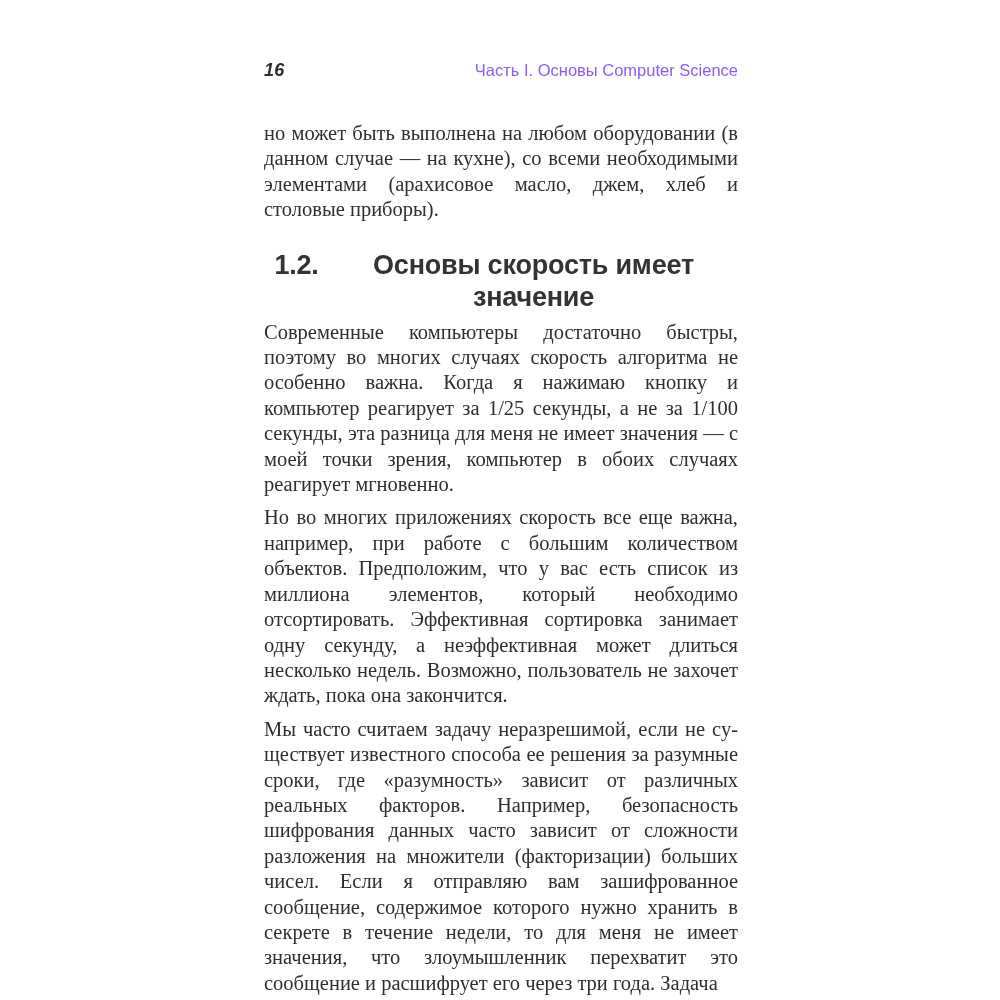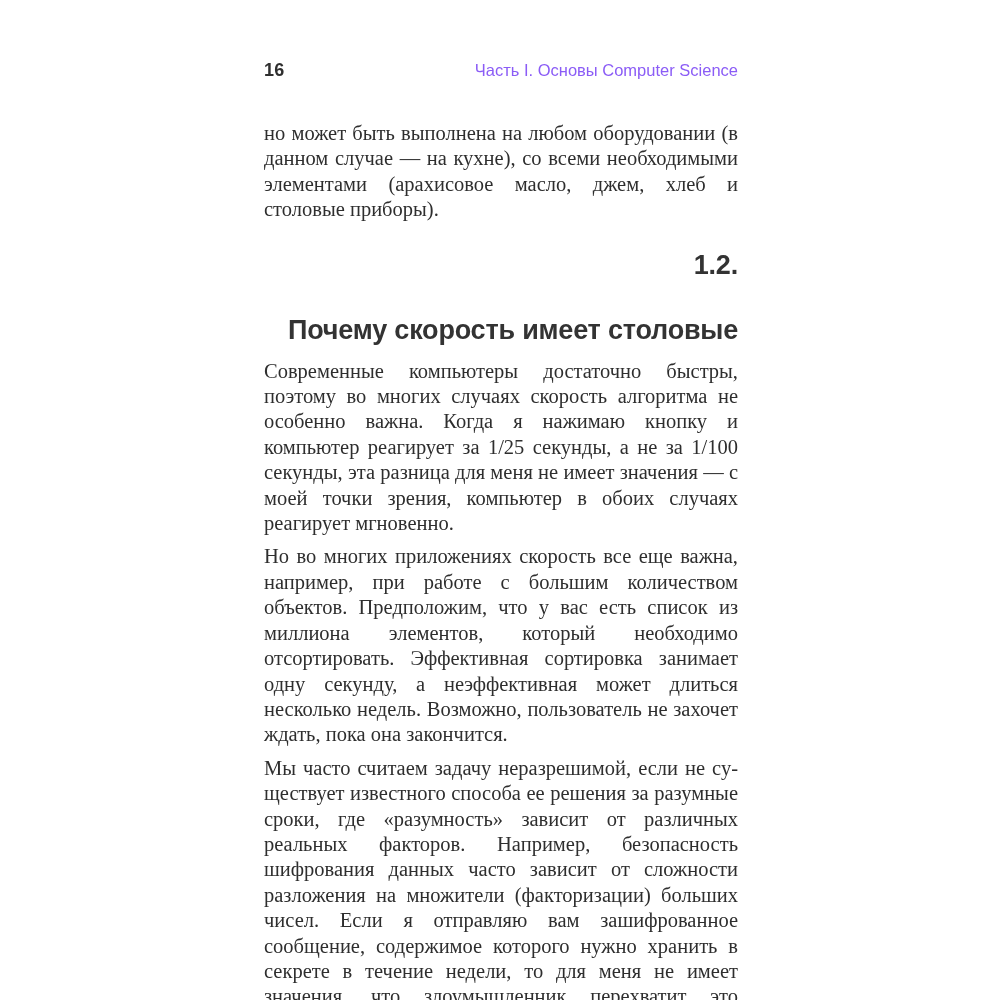--- a/index.html
+++ b/index.html
@@ -22,20 +22,21 @@
     display: flex;
     justify-content: space-between;
     align-items: baseline;
     font-family: "Liberation Sans", sans-serif;
     color: #2f2f2f;
   }
   .page-num {
     font-size: 18px;
     font-weight: 700;
     letter-spacing: 0.3px;
+    font-style: italic;
   }
   .run-title {
     font-size: 16.5px;
     font-weight: 400;
     color: #8b5cf6;
   }
   .text-block {
     position: absolute;
     left: 264px;
     top: 121px;
@@ -48,29 +49,28 @@
     hyphens: manual;
   }
   .para {
     margin: 0 0 8px 0;
   }
   .para.last {
     margin-bottom: 0;
   }
   .section-heading {
     display: flex;
-    margin: 26px 0 13px 0;
+    margin: 26px 0 7px 0;
     font-family: "Liberation Sans", "DejaVu Sans", sans-serif;
     font-weight: 700;
     font-size: 27px;
     line-height: 32px;
     color: #333333;
-    text-align: right;
+    text-align: center;
     letter-spacing: -0.2px;
-    flex-direction: column;
   }
   .sec-num {
     flex: 0 0 65px;
   }
   .sec-title {
     flex: 1 1 auto;
   }
 </style>
 </head>
 <body>
@@ -81,21 +81,21 @@
     <span class="page-num">16</span>
     <span class="run-title">Часть I. Основы Computer Science</span>
   </header>
 
   <main class="text-block">
 
     <p class="para">но может быть выполнена на любом оборудовании (в данном случае — на кухне), со всеми необходимыми элементами (арахисовое масло, джем, хлеб и столовые приборы).</p>
 
     <h2 class="section-heading">
       <span class="sec-num">1.2.</span>
-      <span class="sec-title">Почему скорость имеет столовые</span>
+      <span class="sec-title">Основы скорость имеет значение</span>
     </h2>
 
     <p class="para">Современные компьютеры достаточно быстры, поэто­му во многих случаях скорость алгоритма не особенно важна. Когда я нажимаю кнопку и компьютер реагирует за 1/25 секунды, а не за 1/100 секунды, эта разница для меня не имеет значения — с моей точки зрения, ком­пьютер в обоих случаях реагирует мгновенно.</p>
 
     <p class="para">Но во многих приложениях скорость все еще важна, на­пример, при работе с большим количеством объектов. Предположим, что у вас есть список из миллиона элемен­тов, который необходимо отсортировать. Эффективная сортировка занимает одну секунду, а неэффективная может длиться несколько недель. Возможно, пользова­тель не захочет ждать, пока она закончится.</p>
 
     <p class="para last">Мы часто считаем задачу неразрешимой, если не су­ществует известного способа ее решения за разумные сроки, где «разумность» зависит от различных реальных факторов. Например, безопасность шифрования данных часто зависит от сложности разложения на множите­ли (факторизации) больших чисел. Если я отправляю вам зашифрованное сообщение, содержимое которого нужно хранить в секрете в течение недели, то для меня не имеет значения, что злоумышленник перехватит это сообщение и расшифрует его через три года. Задача</p>
 
   </main>
 

